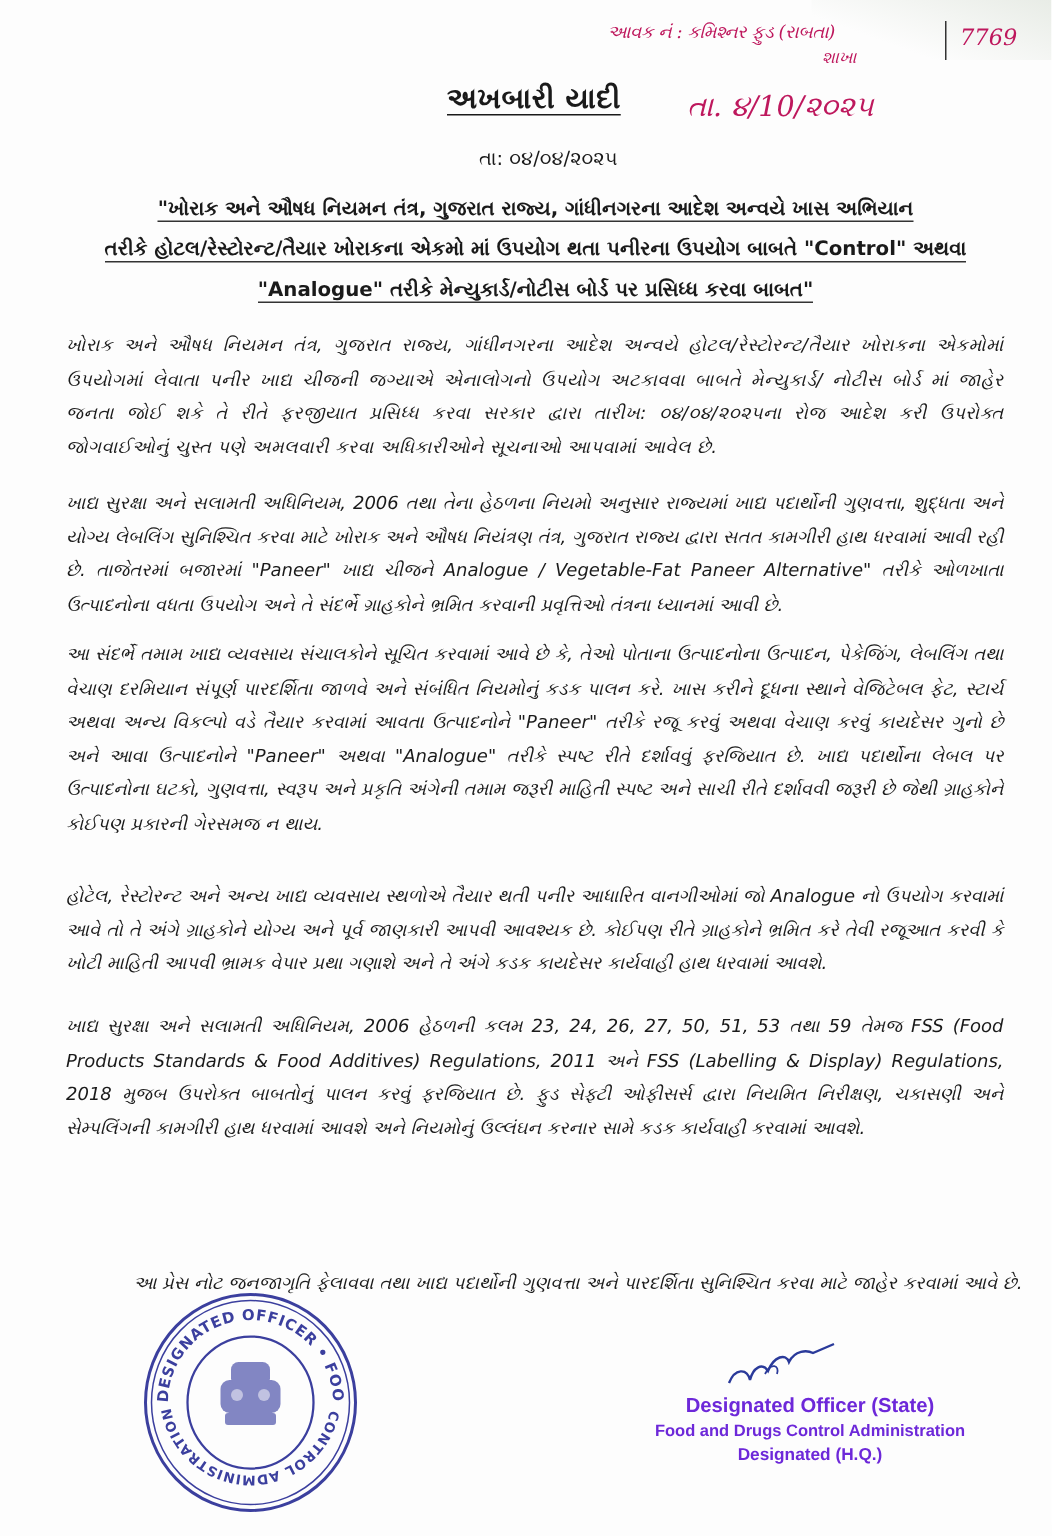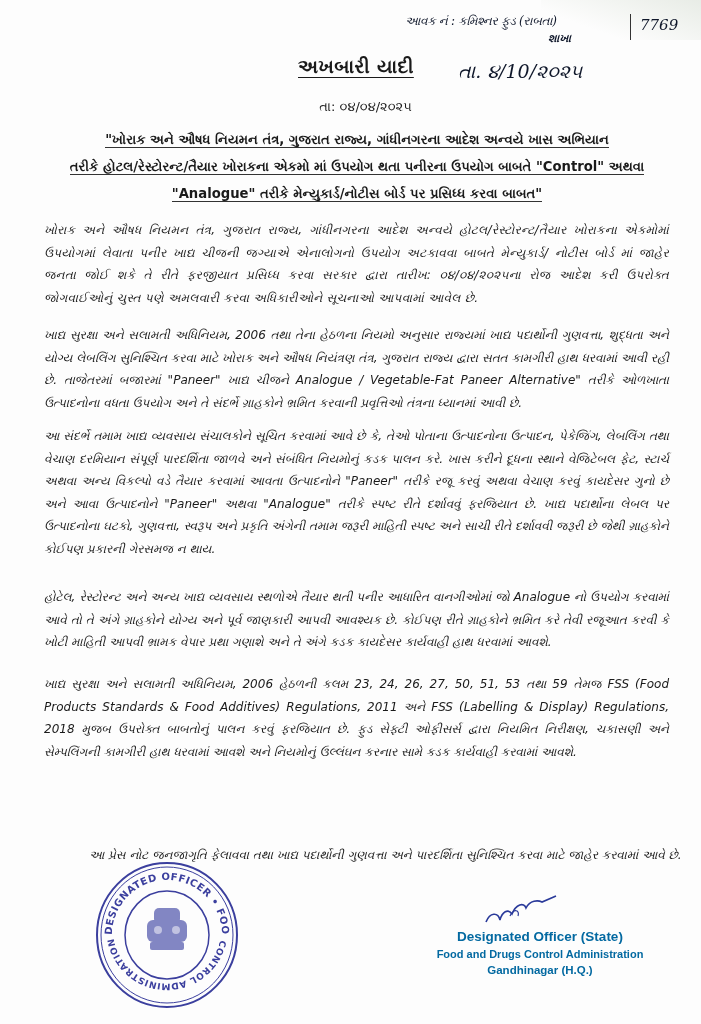--- a/index.html
+++ b/index.html
@@ -4,23 +4,23 @@
 <style>
   html, body { margin: 0; padding: 0; }
   body {
     width: 701px; height: 1024px; background: #ffffff; position: relative; overflow: hidden;
     font-family: "DejaVu Sans", sans-serif; color: #1a1a1a;
   }
   .page { position: absolute; left: 0; top: 0; width: 701px; height: 1024px; background: #fdfdfd; }
   .corner-shade { position: absolute; right: 0; top: 0; width: 160px; height: 40px;
     background: linear-gradient(200deg, #e8ece6 0%, rgba(255,255,255,0) 70%); }
 
-  .hand { font-family: "DejaVu Serif", serif; font-style: italic; color: #0f172a; }
+  .hand { font-family: "DejaVu Serif", serif; font-style: italic; color: #be185d; }
   .inward { position: absolute; left: 405px; top: 14px; font-size: 12px; letter-spacing: -0.3px; }
-  .inward-sub { position: absolute; left: 548px; top: 32px; font-size: 11px; font-weight: bold; }
+  .inward-sub { position: absolute; left: 548px; top: 32px; font-size: 11px; }
   .inward-no { position: absolute; left: 640px; top: 16px; font-size: 15px; }
   .inward-bar { position: absolute; left: 630px; top: 14px; width: 1px; height: 26px; background: #333; }
 
   .title { position: absolute; left: 298px; top: 55px; font-size: 19px; font-weight: bold; letter-spacing: 0.3px;
     text-decoration: underline; text-underline-offset: 4px; }
   .hand-date { position: absolute; left: 458px; top: 60px; font-size: 19px; }
 
   .date-line { position: absolute; left: 0; width: 701px; top: 99px; text-align: center; font-size: 13px; }
   .date-line span { margin-left: 30px; }
 
@@ -33,21 +33,21 @@
   .p1 { top: 207px; letter-spacing: 0.25px; }
   .p2 { top: 312px; }
   .p3 { top: 413px; }
   .p4 { top: 574px; }
   .p5 { top: 661px; }
   .p6 { top: 768px; }
   .p7 { top: 832px; margin-left: 45px; }
 
   .stamp { position: absolute; left: 92px; top: 860px; width: 150px; height: 150px; }
   .sig { position: absolute; left: 480px; top: 890px; width: 80px; height: 40px; }
-  .sign-block { position: absolute; left: 400px; top: 928px; width: 280px; text-align: center; color: #0369a1;
+  .sign-block { position: absolute; left: 400px; top: 928px; width: 280px; text-align: center; color: #6d28d9;
     font-family: "Liberation Sans", sans-serif; }
   .sign-title { font-size: 13.5px; font-weight: bold; line-height: 18px; }
   .sign-org { font-size: 11px; font-weight: bold; line-height: 16px; }
   .sign-place { font-size: 11.5px; font-weight: bold; line-height: 16px; }
 </style>
 </head>
 <body>
 
 <div class="page">
   <div class="corner-shade"></div>
@@ -101,15 +101,15 @@
   </svg>
 
   <svg class="sig" viewBox="0 0 80 40">
     <path d="M 6 32 C 10 22, 18 22, 20 30 C 22 22, 28 18, 32 24 C 36 14, 44 12, 46 18 C 50 10, 58 10, 62 12 L 76 6" fill="none" stroke="#2a3a9a" stroke-width="1.6"></path>
     <path d="M 30 26 C 34 18, 40 20, 38 26" fill="none" stroke="#2a3a9a" stroke-width="1.2"></path>
   </svg>
 
   <div class="sign-block">
     <div class="sign-title">Designated Officer (State)</div>
     <div class="sign-org">Food and Drugs Control Administration</div>
-    <div class="sign-place">Gandhinagar (H.Q.)</div>
+    <div class="sign-place">Designated (H.Q.)</div>
   </div>
 </div>
 
 </body></html>

